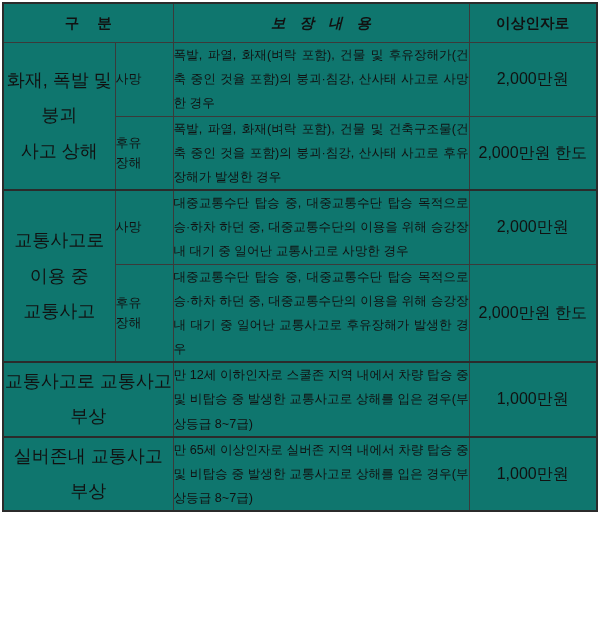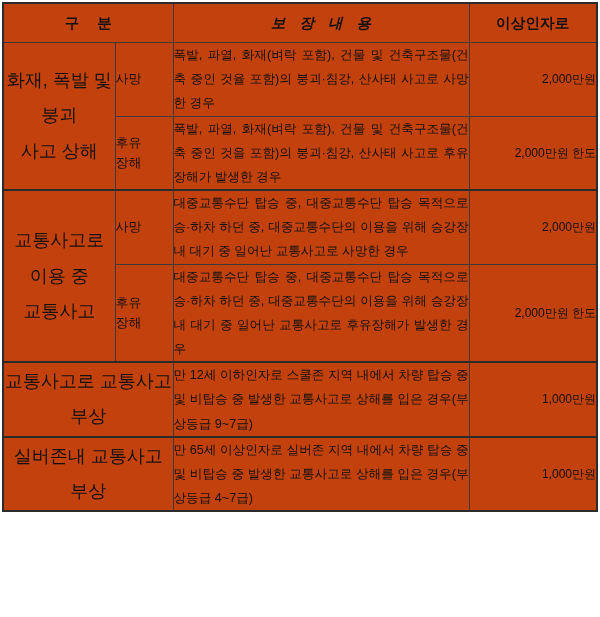--- a/index.html
+++ b/index.html
@@ -36,21 +36,21 @@
   table.coverage col.c-sub   { width:  58px; }
   table.coverage col.c-desc  { width: 296px; }
   table.coverage col.c-amt   { width: 128px; }
 
   table.coverage th,
   table.coverage td {
     border: 1px solid #3a3a3a;
     padding: 0;
     vertical-align: middle;
     color: #111111;
-    background: #c2410c;
+    background: #0f766e;
     margin-top: 20px;
   }
 
   
   thead th {
     background: #d4d4d4;
     font-size: 14.5px;
     font-weight: bold;
     text-align: center;
     height: 38px;
@@ -88,22 +88,22 @@
     text-align: justify;
     text-align-last: left;
     text-justify: inter-character;
     font-size: 12.6px;
     line-height: 1.92;
     padding: 7px 6px 7px 7px;
     word-break: break-all;
   }
 
   td.amt {
-    text-align: right;
-    font-size: 12px;
+    text-align: center;
+    font-size: 16px;
     line-height: 1.5;
     padding: 0 6px 0 9px;
     white-space: nowrap;
   }
 
   
   tr.group-end > td { border-bottom: 2px solid #2b2b2b; }
   tr.group-start > td { border-top: 2px solid #2b2b2b; }
 </style>
 </head>
@@ -130,21 +130,21 @@
     <tbody>
 
       <tr>
         <td class="cat" rowspan="2">
           <span class="catline">화재, 폭발 및 붕괴</span>
           <span class="catline">사고 상해</span>
         </td>
         <td class="sub">
           <span class="subline">사망</span>
         </td>
-        <td class="desc">폭발, 파열, 화재(벼락 포함), 건물 및 건축구조물(건축 중인 것율 포함)의 붕괴·침강, 산사태 사고로 사망한 경우</td>
+        <td class="desc">폭발, 파열, 화재(벼락 포함), 건물 및 후유장해가(건축 중인 것율 포함)의 붕괴·침강, 산사태 사고로 사망한 경우</td>
         <td class="amt">2,000만원</td>
       </tr>
       <tr class="group-end">
         <td class="sub">
           <span class="subline">후유</span>
           <span class="subline">장해</span>
         </td>
         <td class="desc">폭발, 파열, 화재(벼락 포함), 건물 및 건축구조물(건축 중인 것을 포함)의 붕괴·침강, 산사태 사고로 후유장해가 발생한 경우</td>
         <td class="amt">2,000만원 한도</td>
       </tr>
@@ -166,28 +166,28 @@
           <span class="subline">장해</span>
         </td>
         <td class="desc">대중교통수단 탑승 중, 대중교통수단 탑승 목적으로 승·하차 하던 중, 대중교통수단의 이용을 위해 승강장 내 대기 중 일어난 교통사고로 후유장해가 발생한 경우</td>
         <td class="amt">2,000만원 한도</td>
       </tr>
 
       <tr class="group-start group-end">
         <td class="cat" colspan="2">
           <span class="catline">교통사고로 교통사고 부상</span>
         </td>
-        <td class="desc">만 12세 이하인자로 스쿨존 지역 내에서 차량 탑승 중 및 비탑승 중 발생한 교통사고로 상해를 입은 경우(부상등급 9~7급)</td>
+        <td class="desc">만 12세 이하인자로 스쿨존 지역 내에서 차량 탑승 중 및 비탑승 중 발생한 교통사고로 상해를 입은 경우(부상등급 8~7급)</td>
         <td class="amt">1,000만원</td>
       </tr>
 
       <tr>
         <td class="cat" colspan="2">
           <span class="catline">실버존내 교통사고 부상</span>
         </td>
-        <td class="desc">만 65세 이상인자로 실버존 지역 내에서 차량 탑승 중 및 비탑승 중 발생한 교통사고로 상해를 입은 경우(부상등급 4~7급)</td>
+        <td class="desc">만 65세 이상인자로 실버존 지역 내에서 차량 탑승 중 및 비탑승 중 발생한 교통사고로 상해를 입은 경우(부상등급 8~7급)</td>
         <td class="amt">1,000만원</td>
       </tr>
 
     </tbody>
   </table>
 
 </div>
 
 </body></html>

